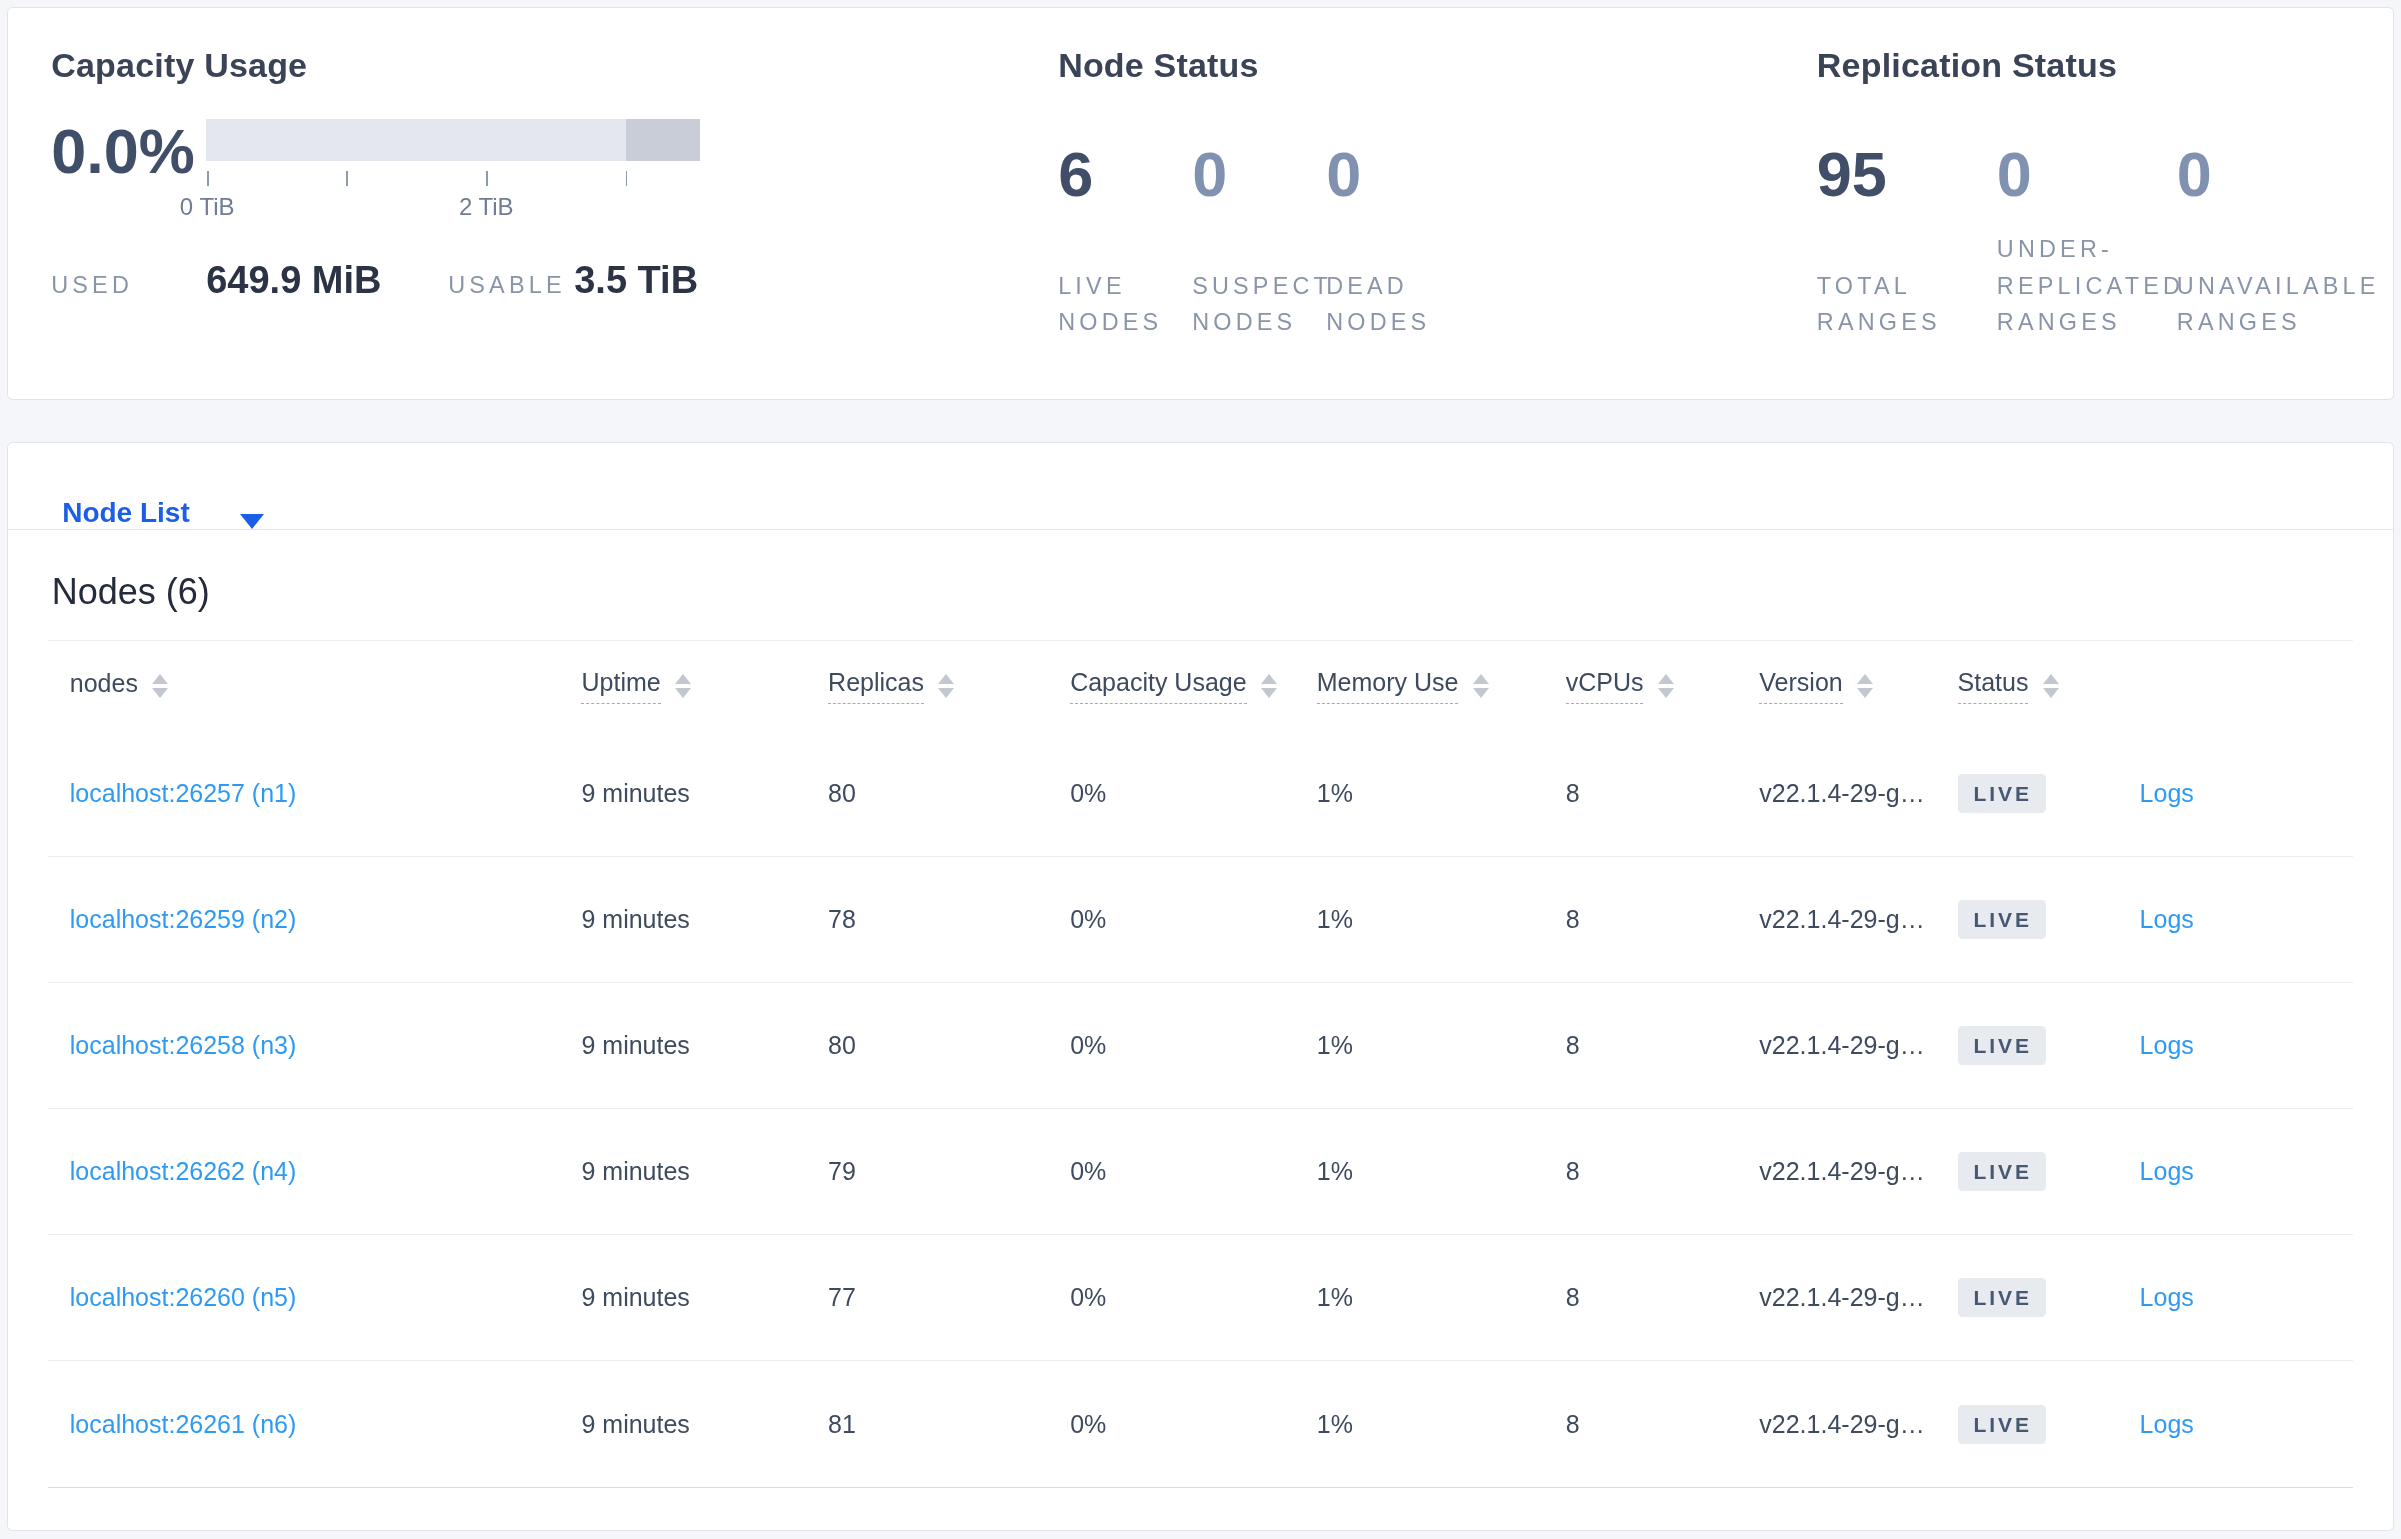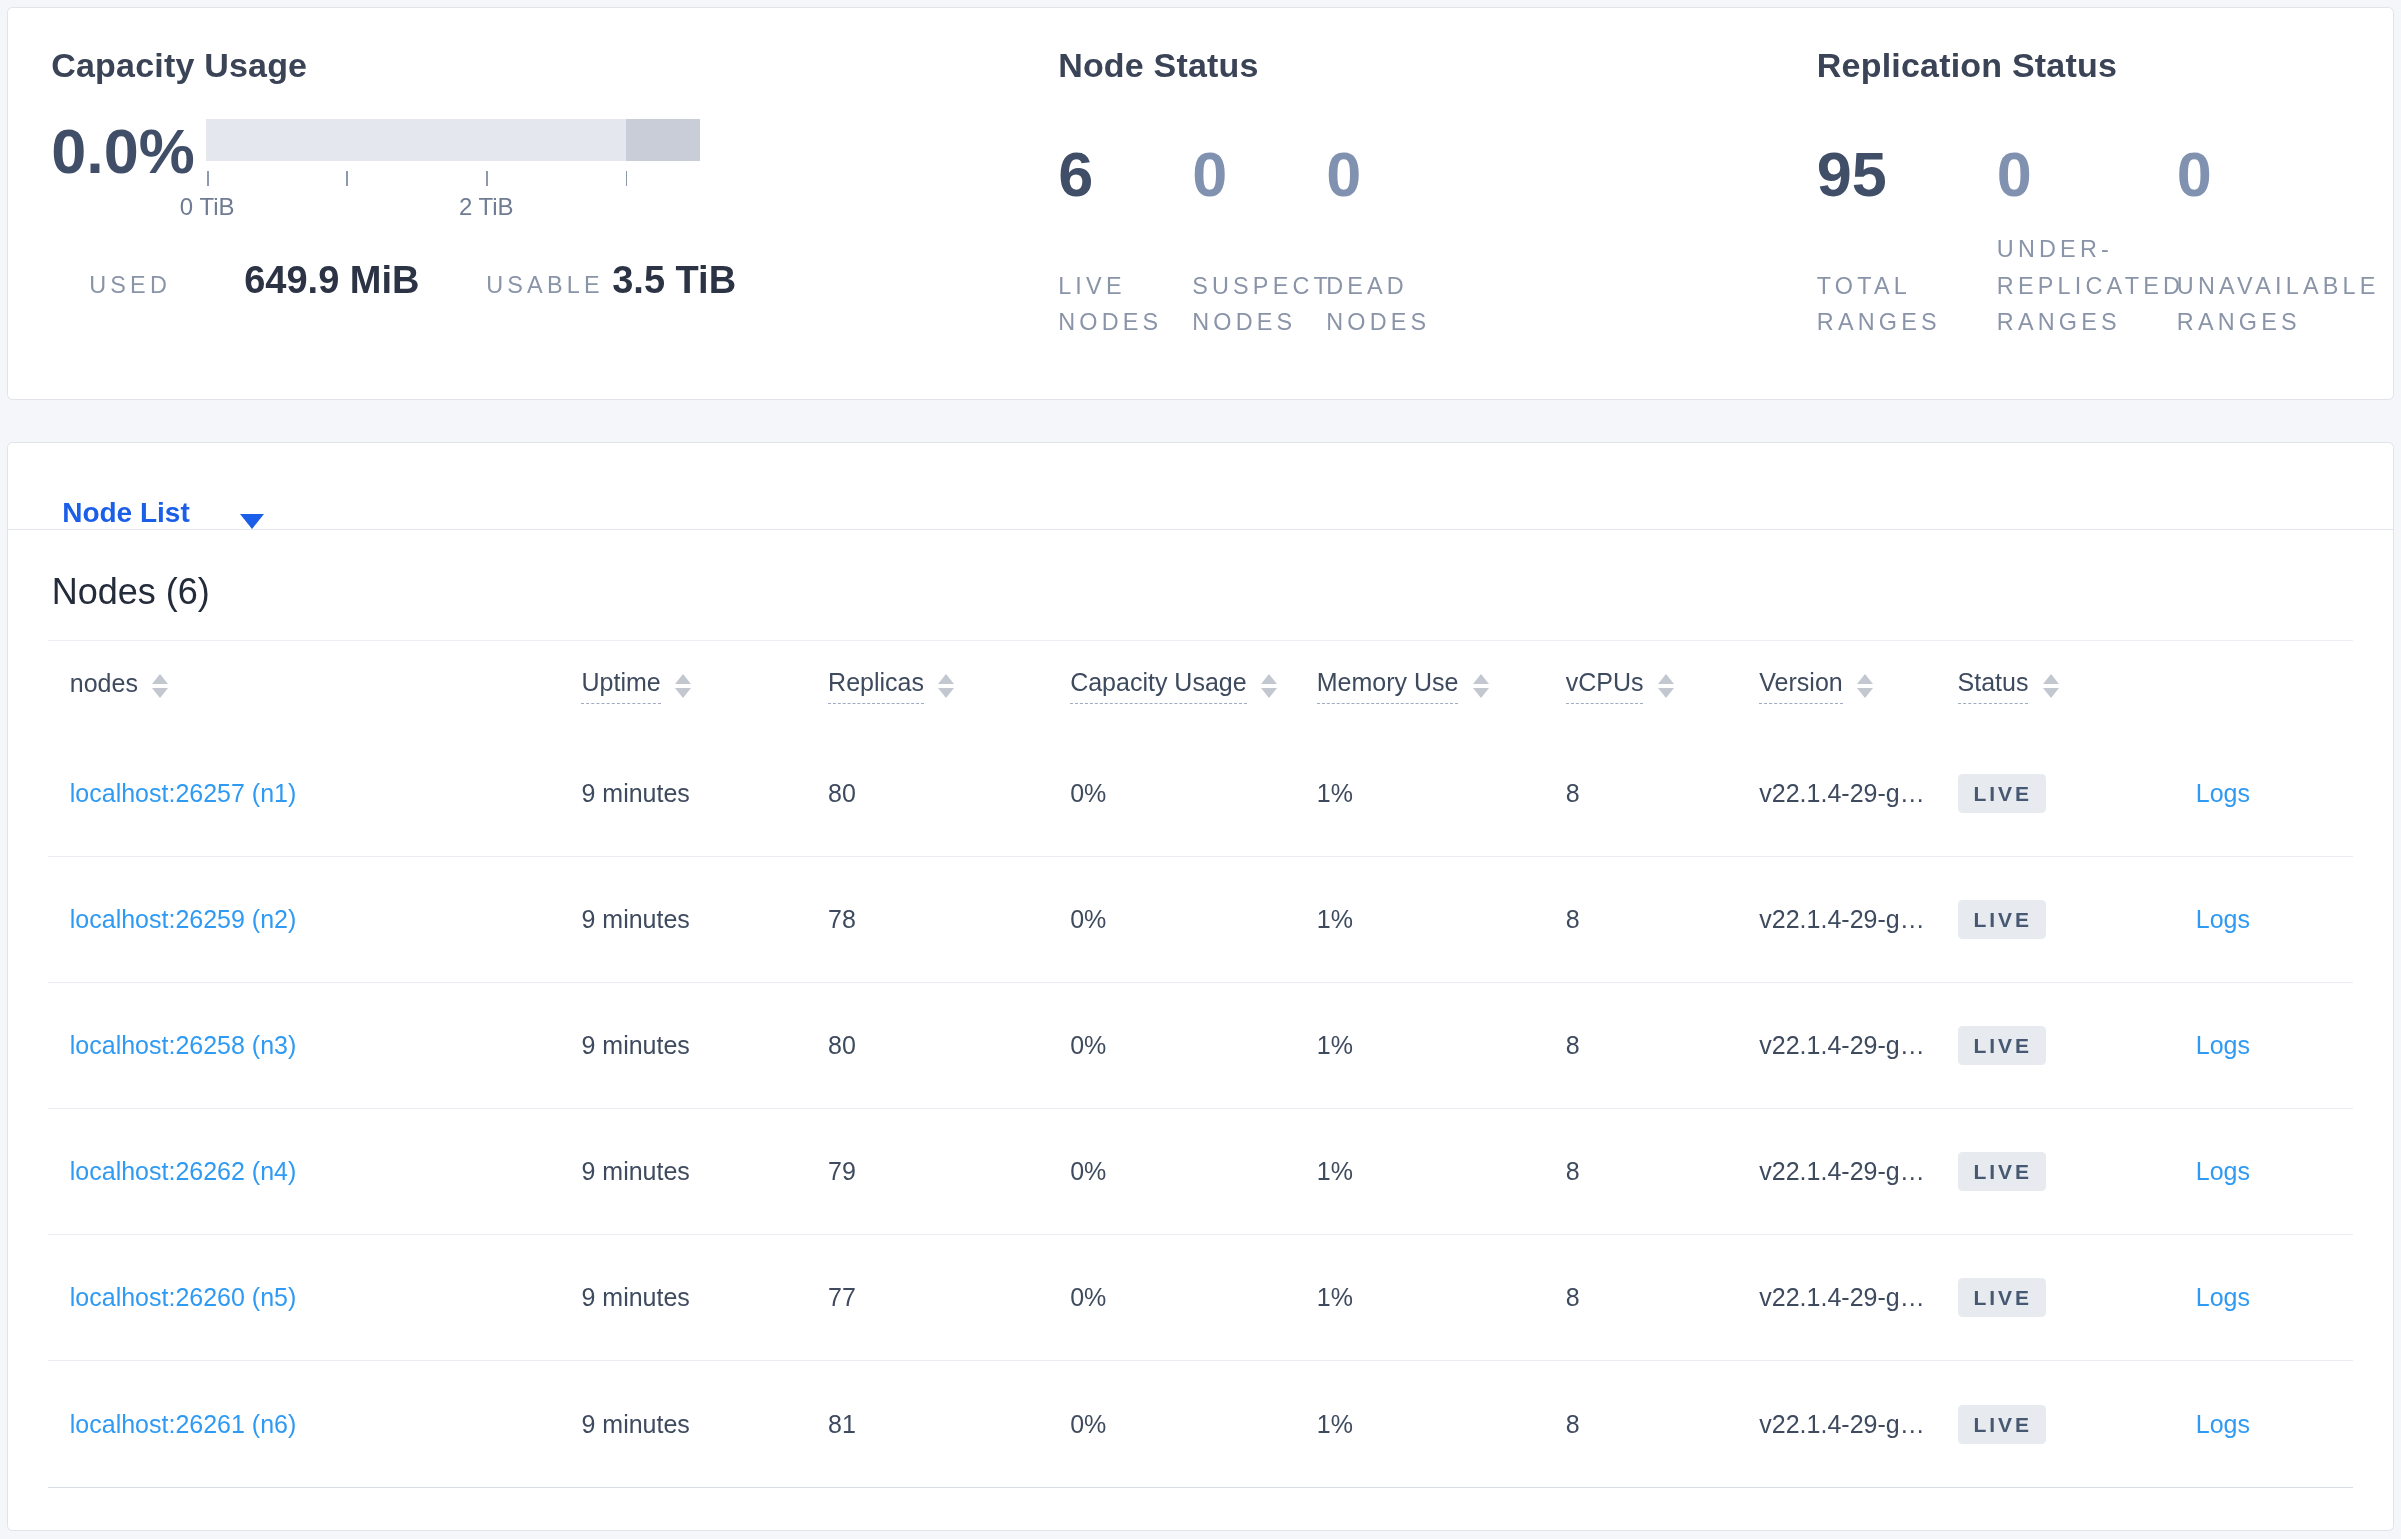--- a/index.html
+++ b/index.html
@@ -32,21 +32,21 @@
   .cap-percent { font-size:63px; font-weight:700; color:#414e68; line-height:1; width:155px; margin-top:7.2px; }
   .cap-bar-wrap { width:494px; position:relative; }
   .cap-bar { position:relative; height:42px; background:#e4e7ee; margin-top:5.4px; }
   .cap-bar-dark { position:absolute; right:0; top:0; height:100%; width:15.1%; background:#c9cdd7; }
   .cap-axis { position:relative; height:58px; }
   .cap-tick { position:absolute; top:10.8px; width:1.8px; height:14.4px; background:#8d99ad; }
   .cap-tick-label {
     position:absolute; top:32px; transform:translateX(-50%);
     font-size:24px; color:#6f7c93; white-space:nowrap;
   }
-  .cap-stats { display:flex; align-items:baseline; margin-top:40px;margin-left:38px; }
+  .cap-stats { display:flex; align-items:baseline; margin-top:40px; }
   .stat-caption {
     font-size:23.4px; letter-spacing:0.18em; color:#8a94a8; font-weight:400;
   }
   .cap-value { font-size:38px; font-weight:700; color:#2b3345; }
   .cap-used-caption { width:155px; }
   .cap-used-value { width:242px; }
   .cap-usable-caption { width:126px; }
 
   .stats-row { display:flex; margin-top:58px; }
   .stat-item { display:flex; flex-direction:column; height:197px; }
@@ -85,21 +85,21 @@
   .bottom-line { height:0.9px; background:#d8dce5; }
 
   .th-inner { display:inline-flex; align-items:center; }
   .th-label { padding-bottom:5.4px; }
   .th-label.dashed { border-bottom:1.8px dashed #9fabc0; }
   .sort-icon { display:inline-flex; flex-direction:column; margin-left:14.4px; }
   .sort-up { width:0;height:0;border-left:8px solid transparent;border-right:8px solid transparent;border-bottom:10px solid #c2c7d0; }
   .sort-down { width:0;height:0;margin-top:4.5px;border-left:8px solid transparent;border-right:8px solid transparent;border-top:10px solid #c2c7d0; }
 
   a.link { color:#2f9af3; text-decoration:none; cursor:pointer; }
-  .col-logs-cell { text-align:center; padding-right:47px; }
+  .col-logs-cell { text-align:left; padding-right:47px; }
   .badge-live {
     display:inline-block; background:#e7eaef; color:#475872;
     font-size:21px; font-weight:700; letter-spacing:0.14em;
     padding:8px 14.4px 7.2px 16px; border-radius:4.5px;
   }
 </style>
 </head>
 <body>
 
 <div class="card summary-card">

